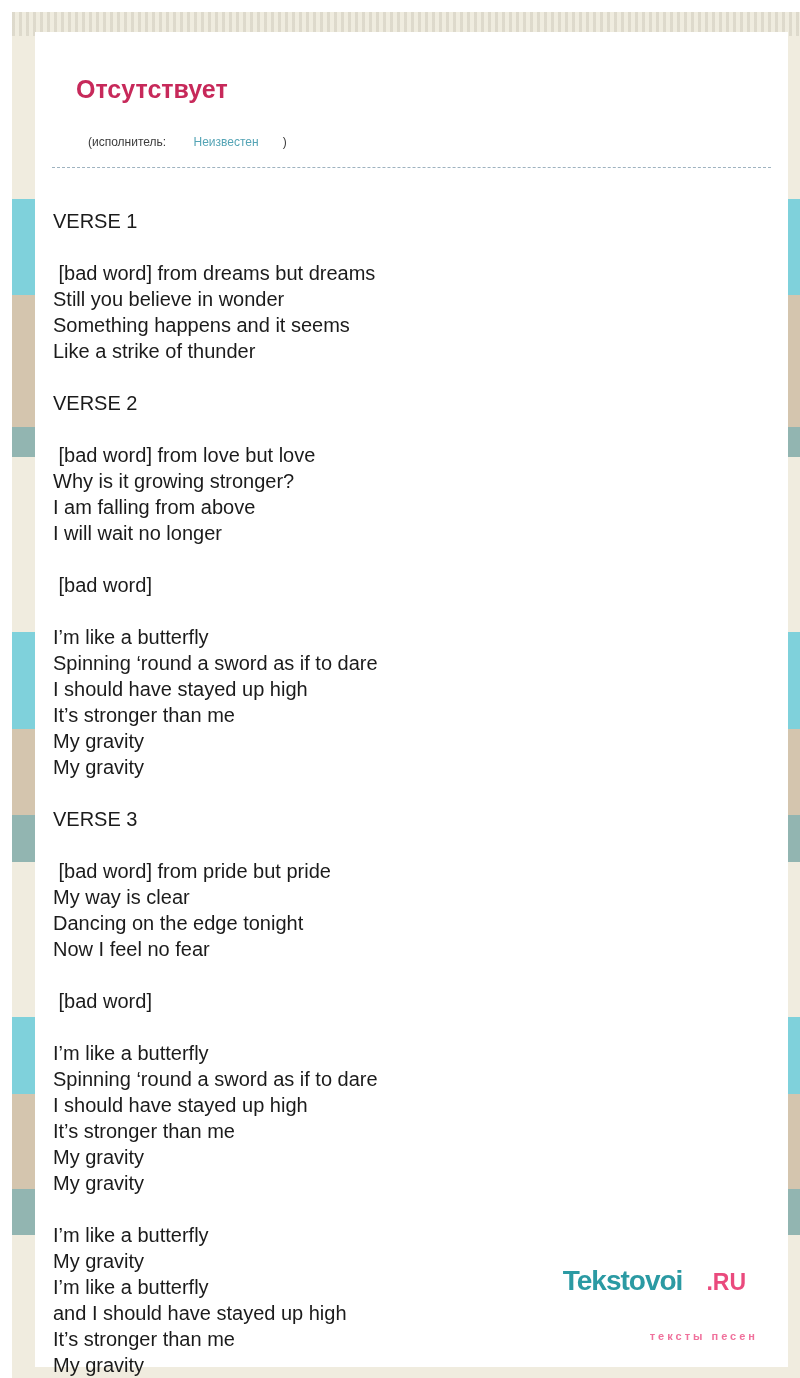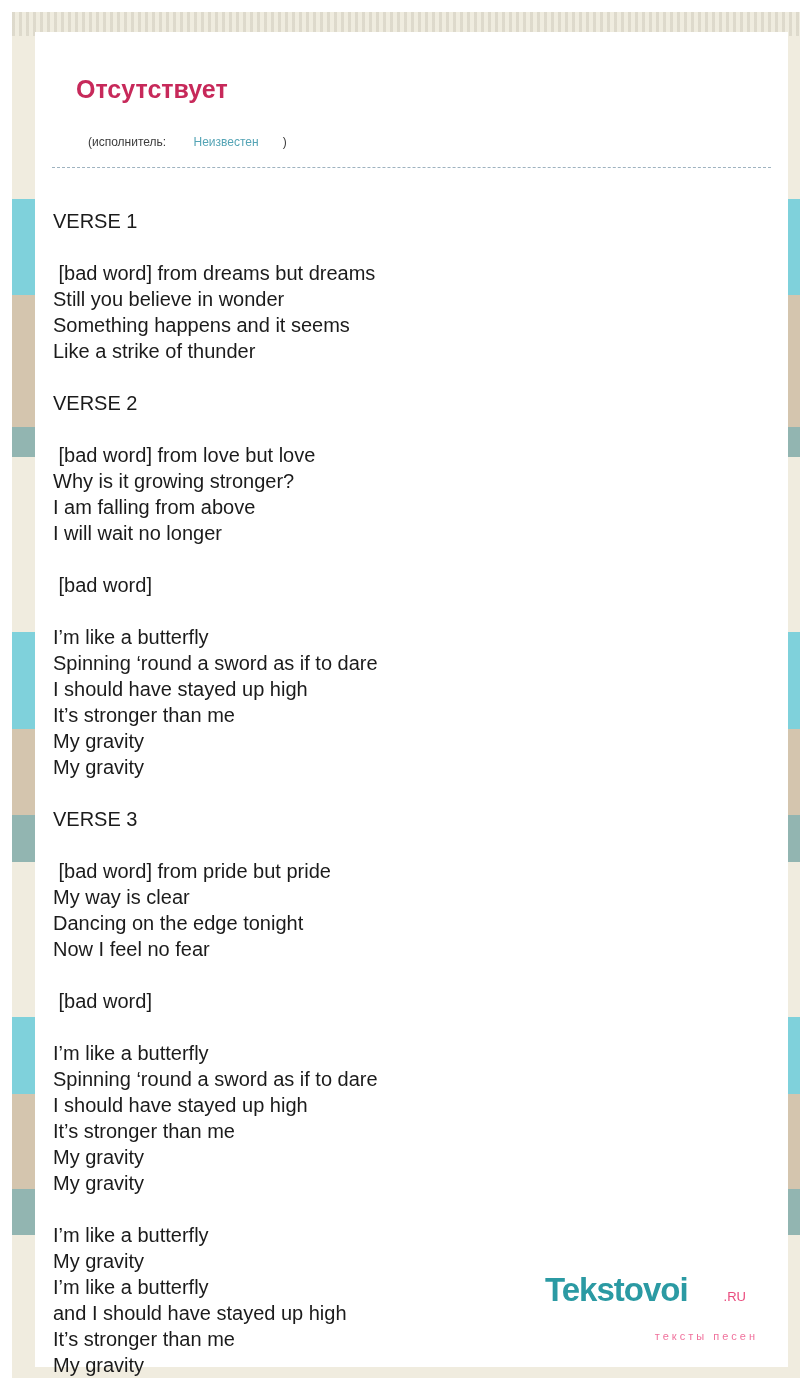--- a/index.html
+++ b/index.html
@@ -83,37 +83,36 @@
   }
   .site-logo{
     position:absolute;
     right:6px;
     bottom:1px;
     text-align:right;
     cursor:pointer;
     line-height:1;
   }
   .logo-name{
-    font-size:33px;
+    font-size:28px;
     font-weight:bold;
     color:var(--logo-teal);
     letter-spacing:-1px;
   }
   .logo-tld{
-    font-size:13px;
-    font-weight:normal;
+    font-size:23px;
+    font-weight:bold;
     color:var(--logo-pink);
-    margin-left:12px;
   }
   .logo-tagline{
     font-size:11px;
-    font-weight:normal;
+    font-weight:bold;
     color:var(--tagline-pink);
     letter-spacing:3px;
-    margin-top:1px;
+    margin-top:12px;
   }
 </style>
 </head>
 <body>
 
 <div class="page">
   <div class="top-edge"></div>
 
   <main class="panel">
 

